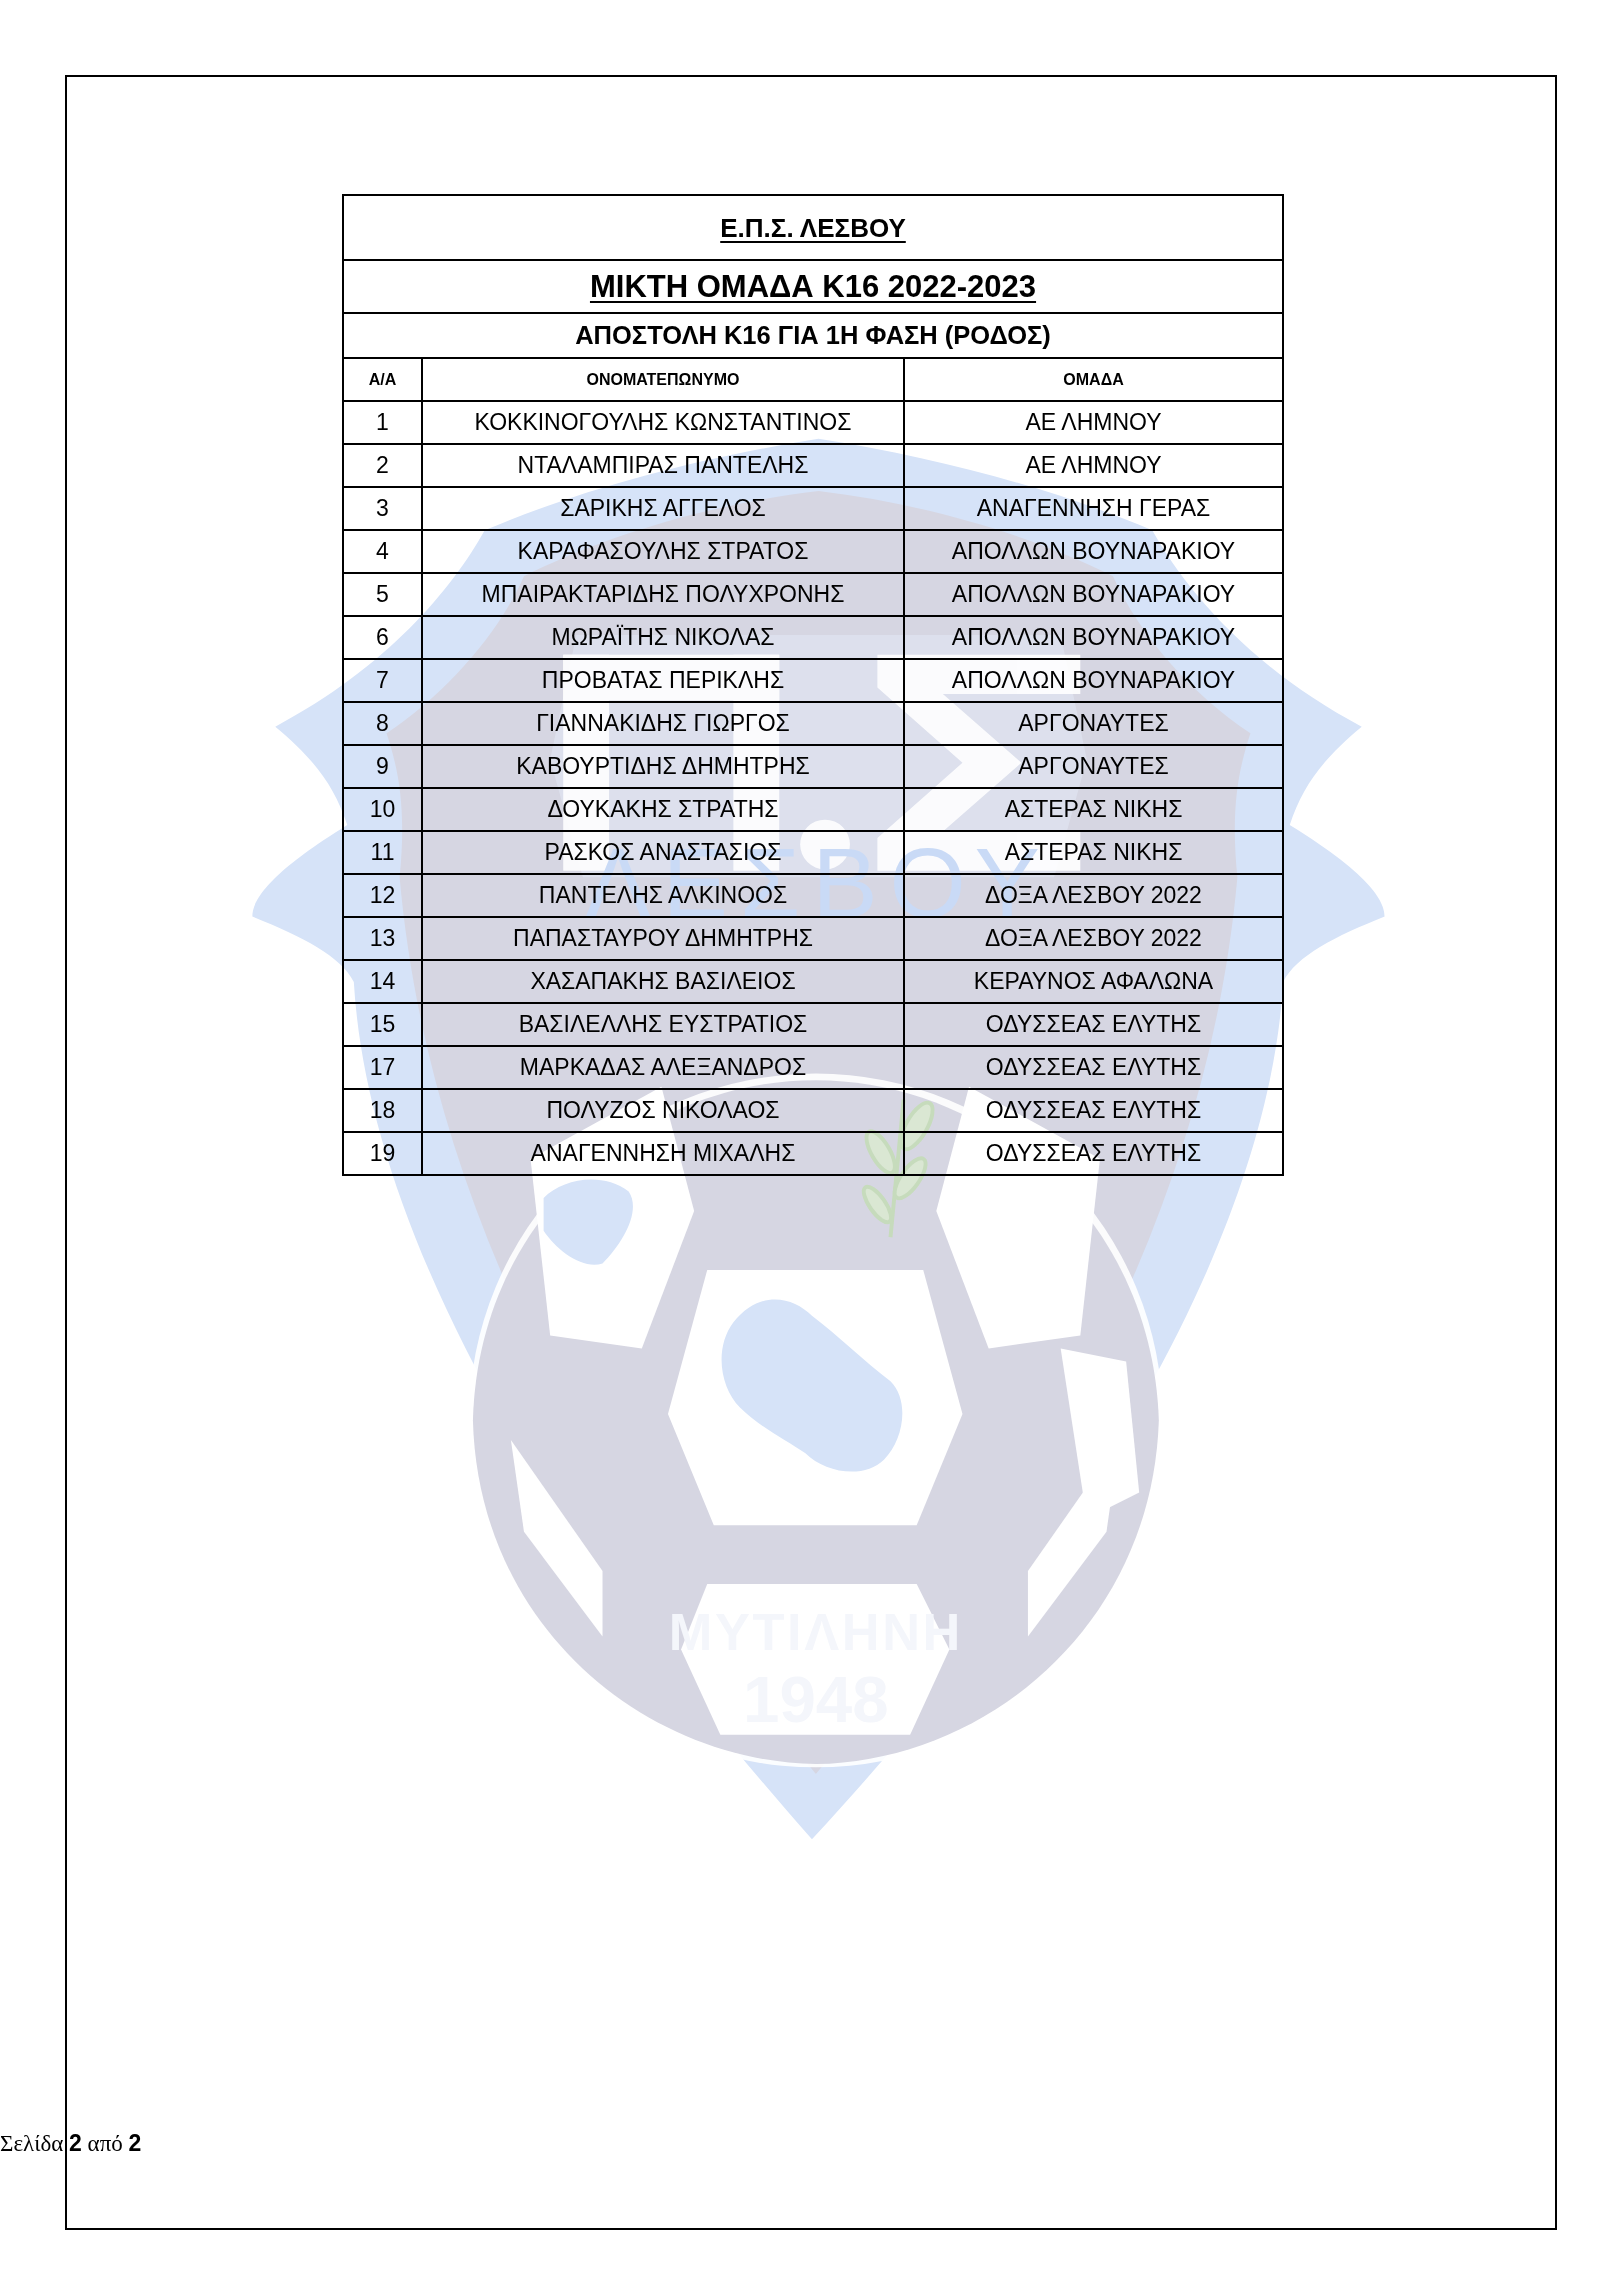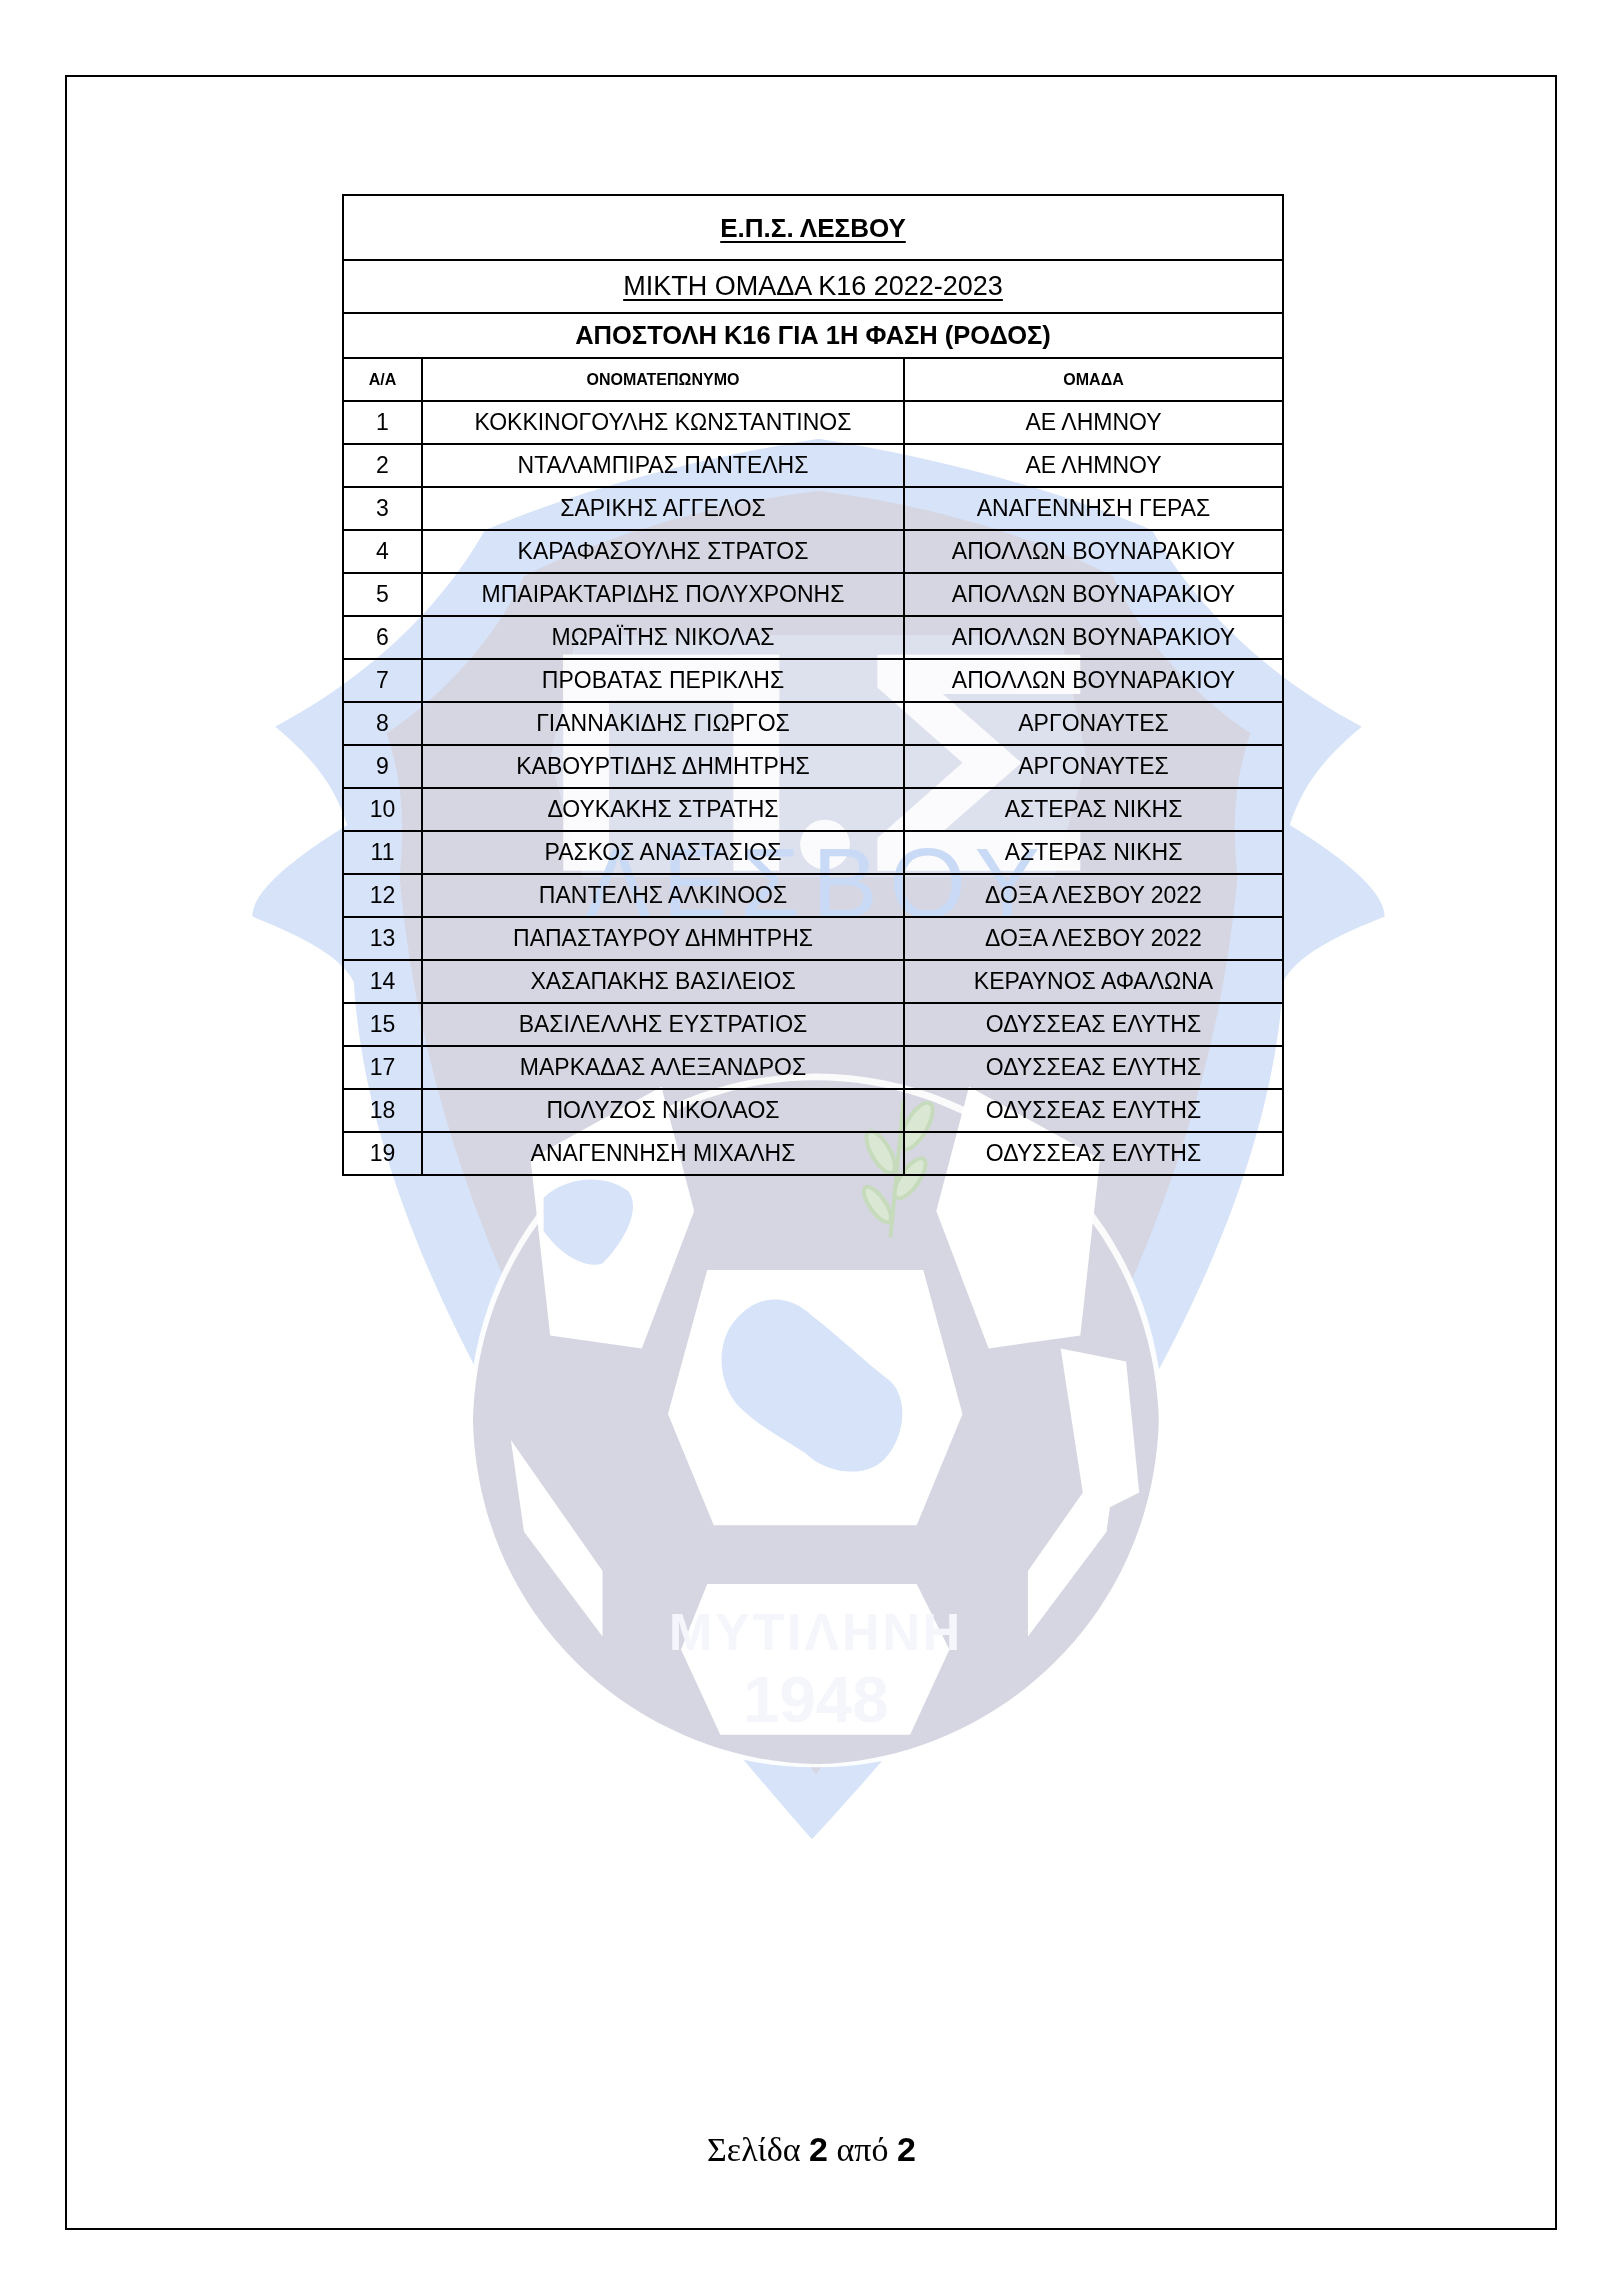--- a/index.html
+++ b/index.html
@@ -58,22 +58,22 @@
   .title-row td {
     height: 63px;
     font-weight: bold;
     font-size: 26px;
     vertical-align: top;
     padding-top: 7.9px;
   }
   .title-row span, .subtitle-row span { text-decoration: underline; text-decoration-thickness: 2px; text-underline-offset: 3.9px; }
   .subtitle-row td {
     height: 51px;
-    font-weight: normal;
-    font-size: 27px;
+    font-weight: bold;
+    font-size: 31px;
   }
   .mission-row td {
     height: 43px;
     font-weight: bold;
     font-size: 25.5px;
     vertical-align: bottom;
     padding-bottom: 3.9px;
     margin-top: 31px;
   }
   .header-row th {
@@ -87,23 +87,22 @@
     font-weight: normal;
   }
   col.c-no { width: 79px; }
   col.c-name { width: 482px; }
   col.c-team { width: 379px; }
   .footer {
     position: absolute;
     left: 0;
     width: 1623px;
     top: 2130px;
-    text-align: center;
     font-family: "Liberation Serif", "DejaVu Serif", serif;
-    font-size: 34px;
+    font-size: 23px;
     z-index: 1;
   }
   .footer b { font-family: "Liberation Sans", sans-serif; font-weight: bold; }
 </style>
 </head>
 <body>
 
 <div class="page-border"></div>
 
 <div class="watermark">

